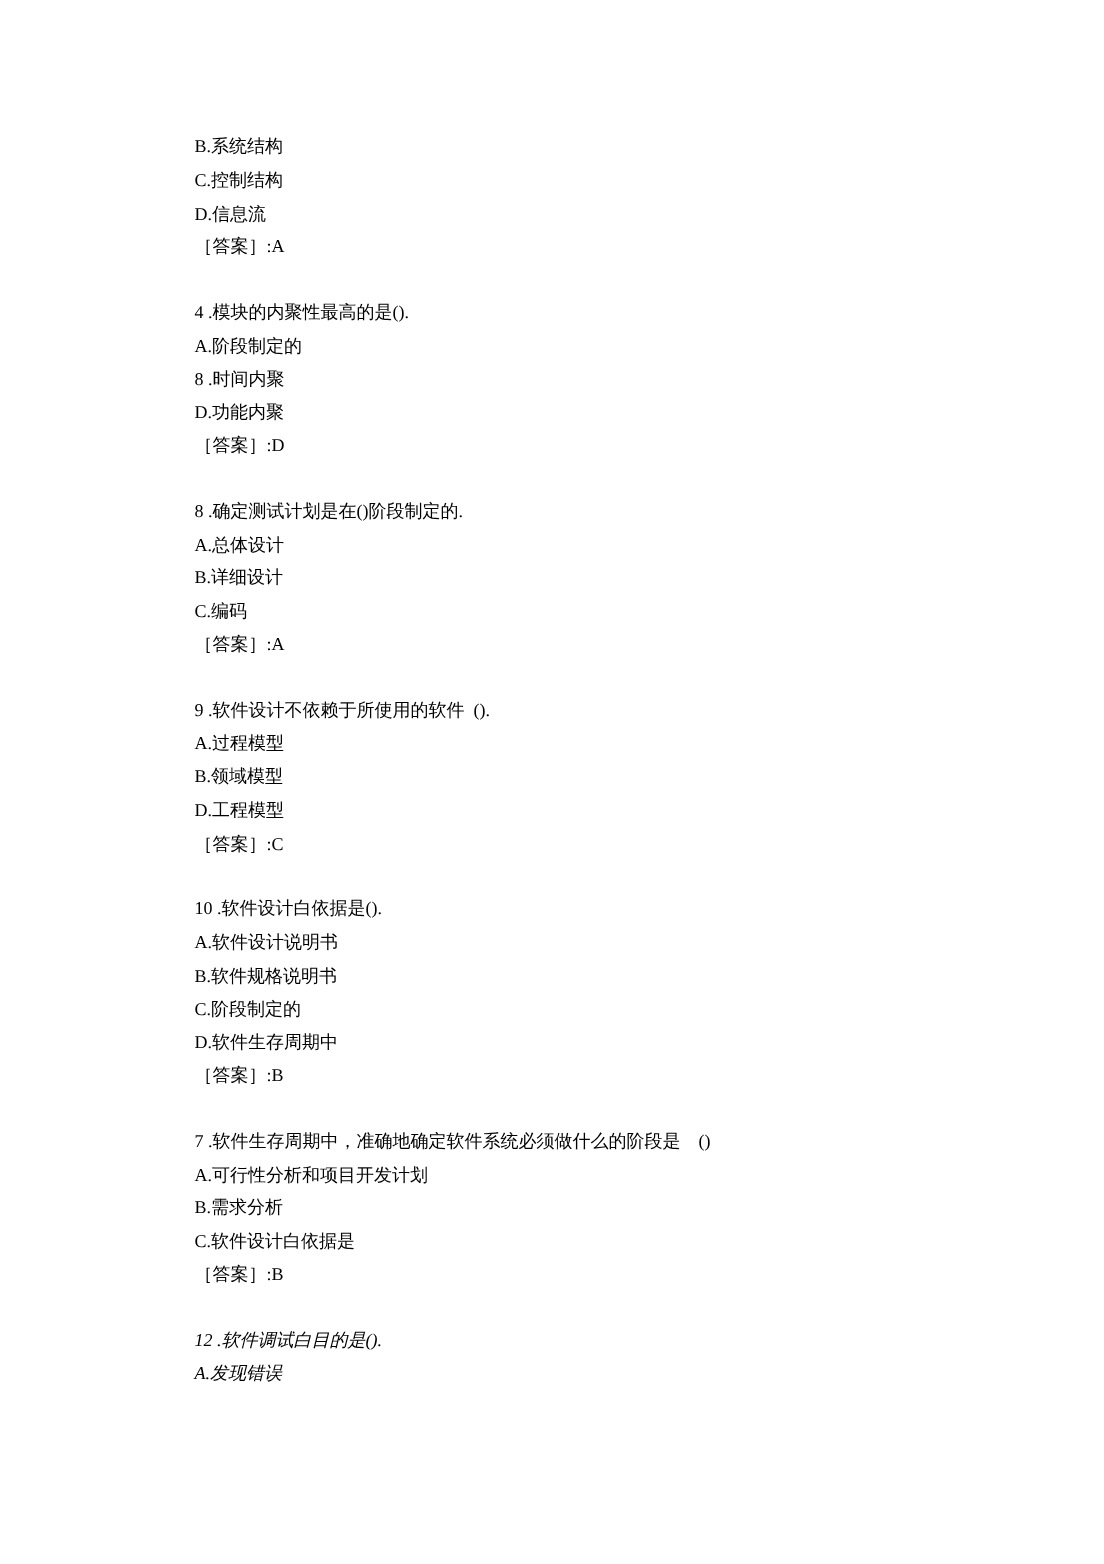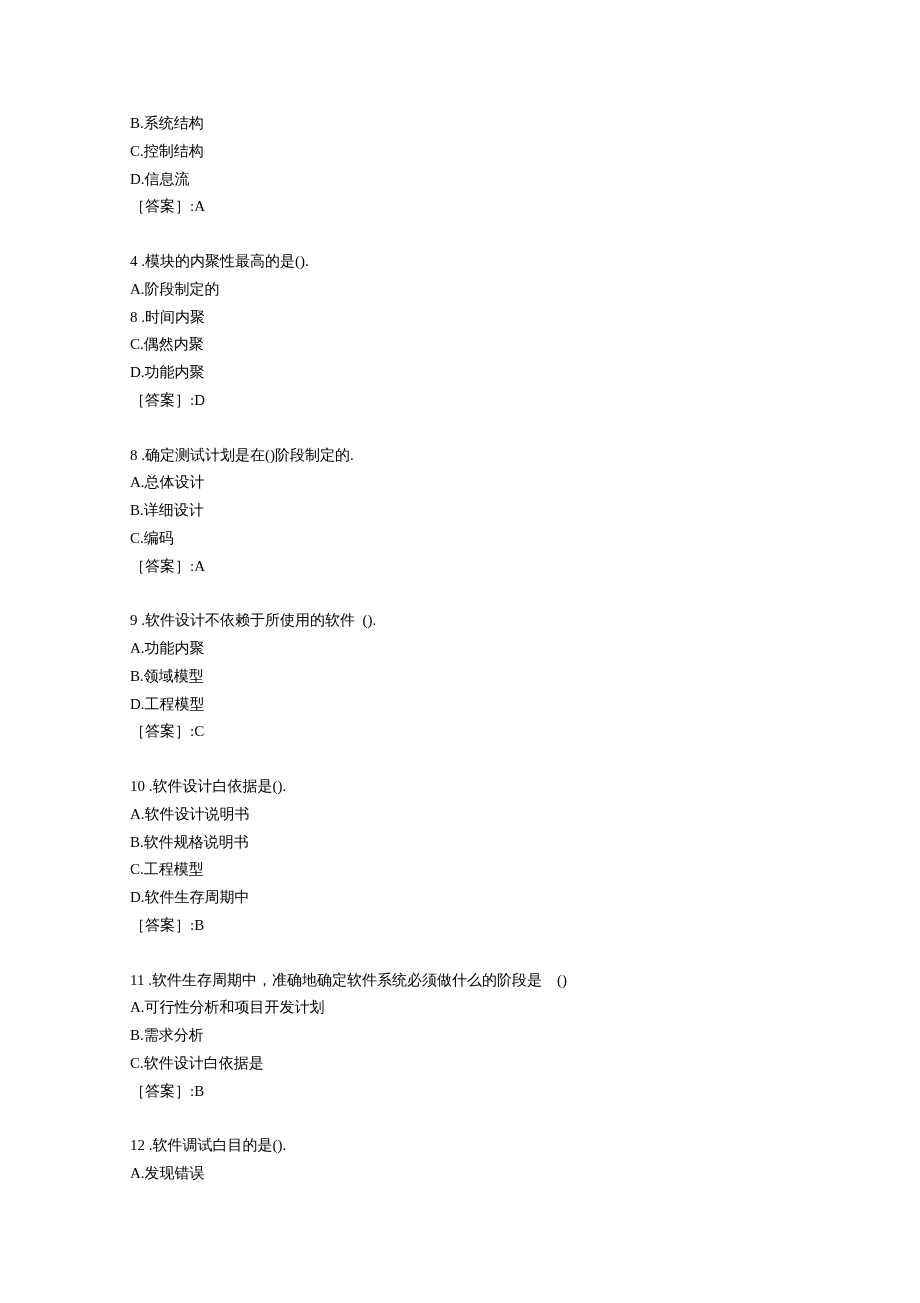--- a/index.html
+++ b/index.html
@@ -14,67 +14,68 @@
       line-height: 1.85;
       color: #000000;
       padding: 110px 130px 60px 130px;
       width: 920px;
     }
     .line {
       white-space: pre;
     }
     .block {
       margin-bottom: 27px;
+      margin-left: 32px;
     }
     .block:last-child {
       margin-bottom: 0;
+      font-style: italic;
     }
   </style>
 </head>
 <body>
 
 <div id="content">
     <div class="block">
       <div class="line">B.系统结构</div>
       <div class="line">C.控制结构</div>
       <div class="line">D.信息流</div>
       <div class="line">［答案］:A</div>
     </div>
     <div class="block">
       <div class="line">4 .模块的内聚性最高的是().</div>
       <div class="line">A.阶段制定的</div>
       <div class="line">8 .时间内聚</div>
-      <div class="line">C.偶然内聚</div>
       <div class="line">D.功能内聚</div>
       <div class="line">［答案］:D</div>
     </div>
     <div class="block">
       <div class="line">8 .确定测试计划是在()阶段制定的.</div>
       <div class="line">A.总体设计</div>
       <div class="line">B.详细设计</div>
       <div class="line">C.编码</div>
       <div class="line">［答案］:A</div>
     </div>
     <div class="block">
       <div class="line">9 .软件设计不依赖于所使用的软件  ().</div>
-      <div class="line">A.功能内聚</div>
+      <div class="line">A.过程模型</div>
       <div class="line">B.领域模型</div>
       <div class="line">D.工程模型</div>
       <div class="line">［答案］:C</div>
     </div>
     <div class="block">
       <div class="line">10 .软件设计白依据是().</div>
       <div class="line">A.软件设计说明书</div>
       <div class="line">B.软件规格说明书</div>
-      <div class="line">C.工程模型</div>
+      <div class="line">C.阶段制定的</div>
       <div class="line">D.软件生存周期中</div>
       <div class="line">［答案］:B</div>
     </div>
     <div class="block">
-      <div class="line">11 .软件生存周期中，准确地确定软件系统必须做什么的阶段是    ()</div>
+      <div class="line">7 .软件生存周期中，准确地确定软件系统必须做什么的阶段是    ()</div>
       <div class="line">A.可行性分析和项目开发计划</div>
       <div class="line">B.需求分析</div>
       <div class="line">C.软件设计白依据是</div>
       <div class="line">［答案］:B</div>
     </div>
     <div class="block">
       <div class="line">12 .软件调试白目的是().</div>
       <div class="line">A.发现错误</div>
     </div>
   </div>

